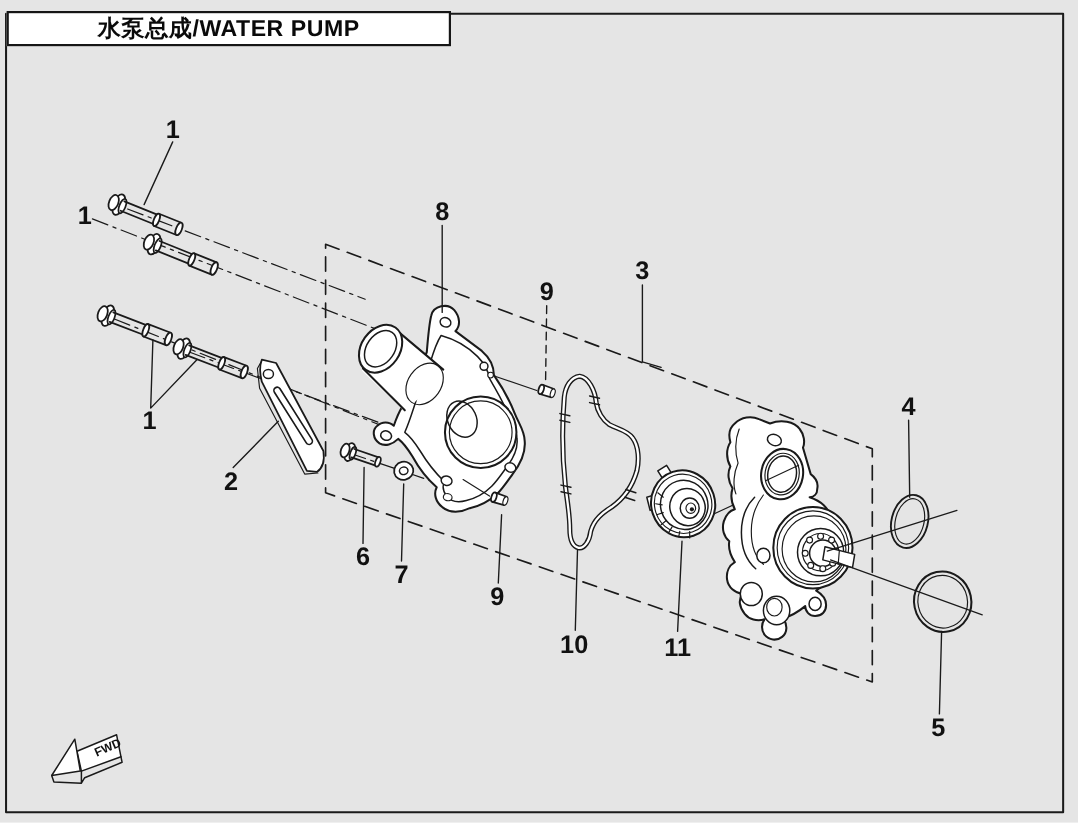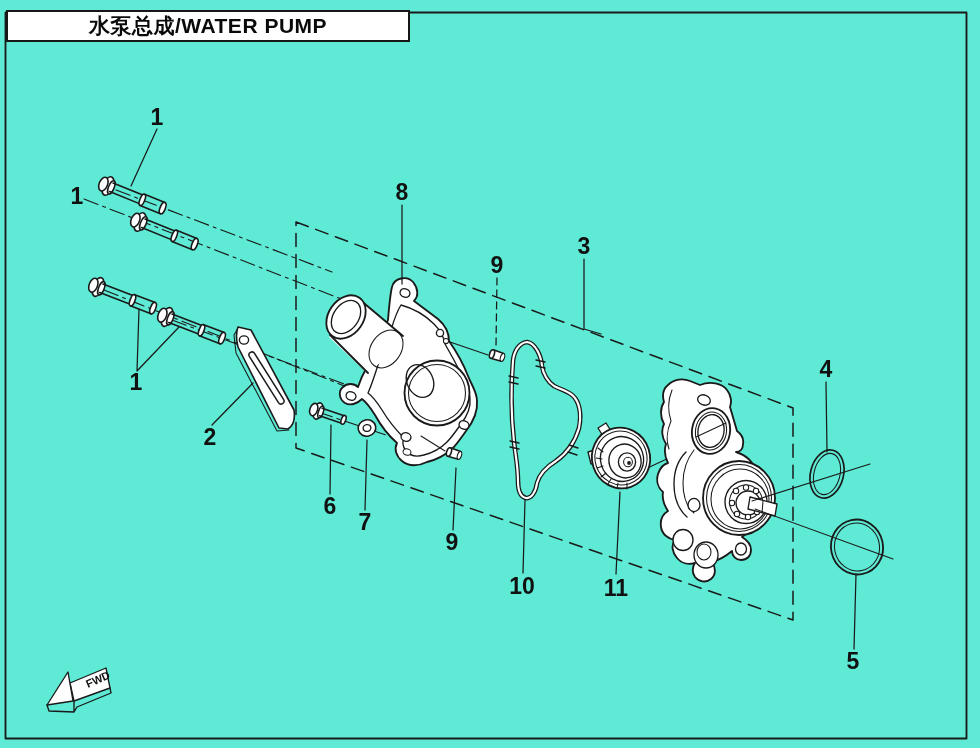--- a/index.html
+++ b/index.html
@@ -1,16 +1,16 @@
 <!DOCTYPE html>
 <html><head>
 <meta charset="utf-8">
 <style>
   html,body{margin:0;padding:0;background:#fff;}
-  .page{position:relative;width:980px;height:748px;background:#5eead4;overflow:hidden;
+  .page{position:relative;width:980px;height:748px;background:#e5e5e5;overflow:hidden;
         font-family:"Liberation Sans",sans-serif;}
   .title-box{position:absolute;left:6px;top:10px;width:404px;height:32px;
         border:2px solid #161616;background:#fff;display:flex;align-items:center;
         justify-content:center;box-sizing:border-box;z-index:5;}
   .title-box span{font-weight:bold;font-size:21px;color:#0a0a0a;letter-spacing:.5px;}
   svg{position:absolute;left:0;top:0;}
   .ink{fill:none;stroke:#1a1a1a;stroke-width:1.6;stroke-linecap:round;stroke-linejoin:round;}
   .w{fill:#ffffff;}
   .thin{stroke-width:1.05;}
   .med{stroke-width:1.35;}

